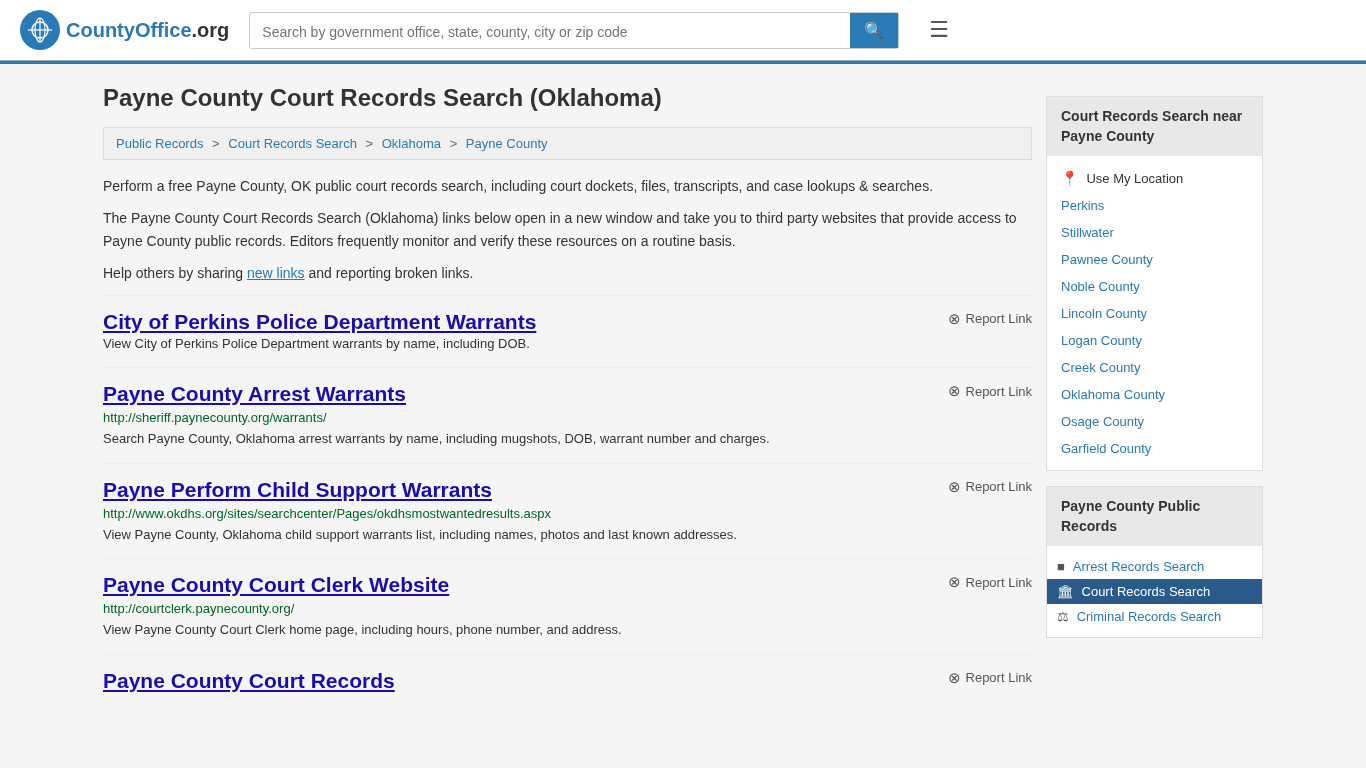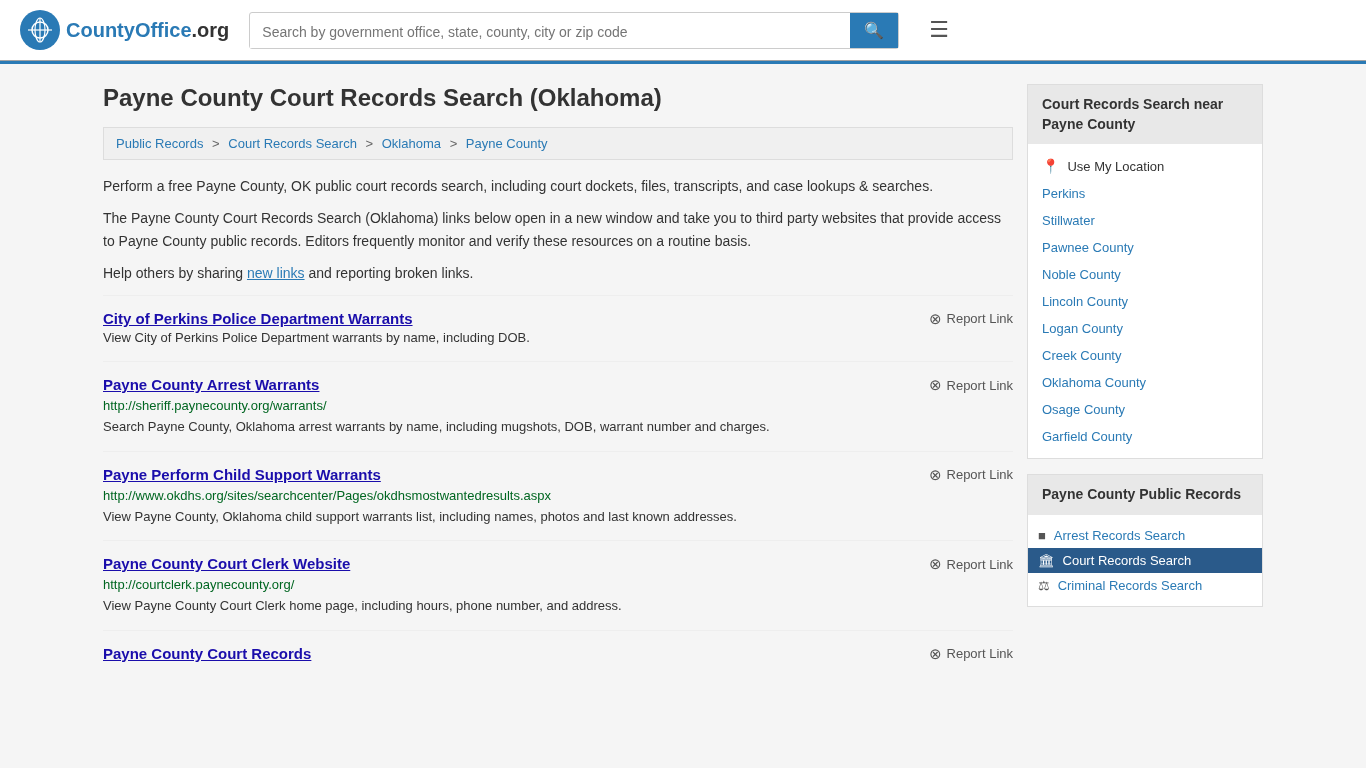--- a/index.html
+++ b/index.html
@@ -112,21 +112,21 @@
     .record-entry {
       border-top: 1px solid #eee;
       padding: 14px 0;
     }
     .record-entry-header {
       display: flex;
       align-items: flex-start;
       justify-content: space-between;
     }
     .record-title {
-      font-size: 15px;
+      font-size: 21px;
       font-weight: bold;
       color: #1a0dab;
       text-decoration: underline;
       cursor: pointer;
     }
     .report-link-btn {
       display: flex;
       align-items: center;
       gap: 5px;
       color: #555;
@@ -144,22 +144,23 @@
       margin: 4px 0;
     }
     .record-desc {
       color: #333;
       font-size: 13px;
       line-height: 1.5;
     }
 
     
     .sidebar {
-      width: 236px;
+      width: 217px;
       flex-shrink: 0;
+      margin-top: 12px;
     }
     .sidebar-section {
       background: #fff;
       border: 1px solid #ddd;
       margin-bottom: 15px;
     }
     .sidebar-section-header {
       background: #e8e8e8;
       padding: 10px 14px;
       font-weight: bold;

